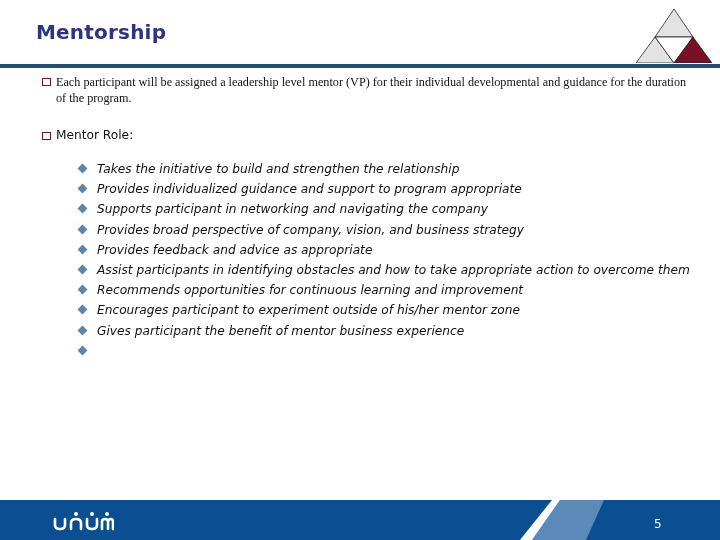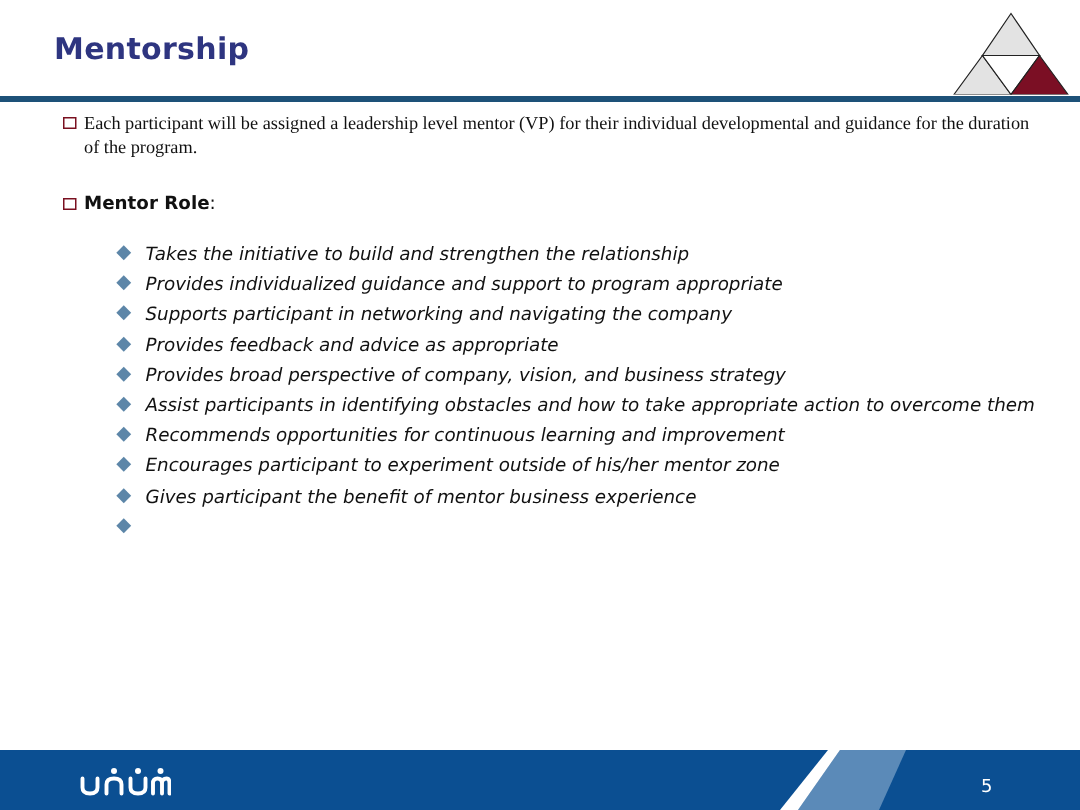--- a/index.html
+++ b/index.html
@@ -17,21 +17,21 @@
     }
     .logo-tri { position: absolute; left: 634px; top: 7px; width: 80px; height: 56px; }
     .header-rule {
       position: absolute; left: 0; top: 64px; width: 720px; height: 4px;
       background: #1d5178;
     }
     .content { position: absolute; left: 56px; top: 74px; width: 640px; font-size: 12.2px; }
     .p1 { position: absolute; top: 0; left: 0; width: 640px; font-family: Liberation Serif, serif; }
     .p1 .text, .p2 .text { margin-left: 0; }
     .p2 { position: absolute; top: 54px; left: 0; }
-    .p2 .label { font-weight: bold; }
+    .p2 .label { font-weight: normal; }
     .sub { position: absolute; left: 8px; top: 75px; list-style: none; margin: 12px; padding: 0; font-style: italic; }
     .sub li { position: relative; height: 20.2px; line-height: 16px; padding-left: 21px; white-space: nowrap; }
     .sub .diamond {
       position: absolute; left: 3px; top: 4px; width: 7px; height: 7px;
       background: #5d86a8; transform: rotate(45deg);
     }
     .footer {
       position: absolute; left: 0; top: 500px; width: 720px; height: 40px;
       background: #0b4f92;
     }
@@ -69,22 +69,22 @@
 
     <div class="p2">
       <span style="position:absolute;left:-14px;top:4px;width:7px;height:6px;border:1.5px solid #7a1020;background:#fff;"></span>
       <span class="label">Mentor Role</span><span>:</span>
     </div>
 
     <ul class="sub">
       <li><span class="diamond"></span><span>Takes the initiative to build and strengthen the relationship</span></li>
       <li><span class="diamond"></span><span>Provides individualized guidance and support to program appropriate</span></li>
       <li><span class="diamond"></span><span>Supports participant in networking and navigating the company</span></li>
+      <li><span class="diamond"></span><span>Provides broad perspective of company, vision, and business strategy</span></li>
       <li><span class="diamond"></span><span>Provides feedback and advice as appropriate</span></li>
-      <li><span class="diamond"></span><span>Provides broad perspective of company, vision, and business strategy</span></li>
       <li><span class="diamond"></span><span>Assist participants in identifying obstacles and how to take appropriate action to overcome them</span></li>
       <li><span class="diamond"></span><span>Recommends opportunities for continuous learning and improvement</span></li>
       <li><span class="diamond"></span><span>Encourages participant to experiment outside of his/her mentor zone</span></li>
       <li><span class="diamond"></span><span>Gives participant the benefit of mentor business experience</span></li>
       <li><span class="diamond"></span></li>
     </ul>
   </div>
 
   <div class="footer">
     <svg class="slash" width="720" height="40" viewBox="0 0 720 40">

